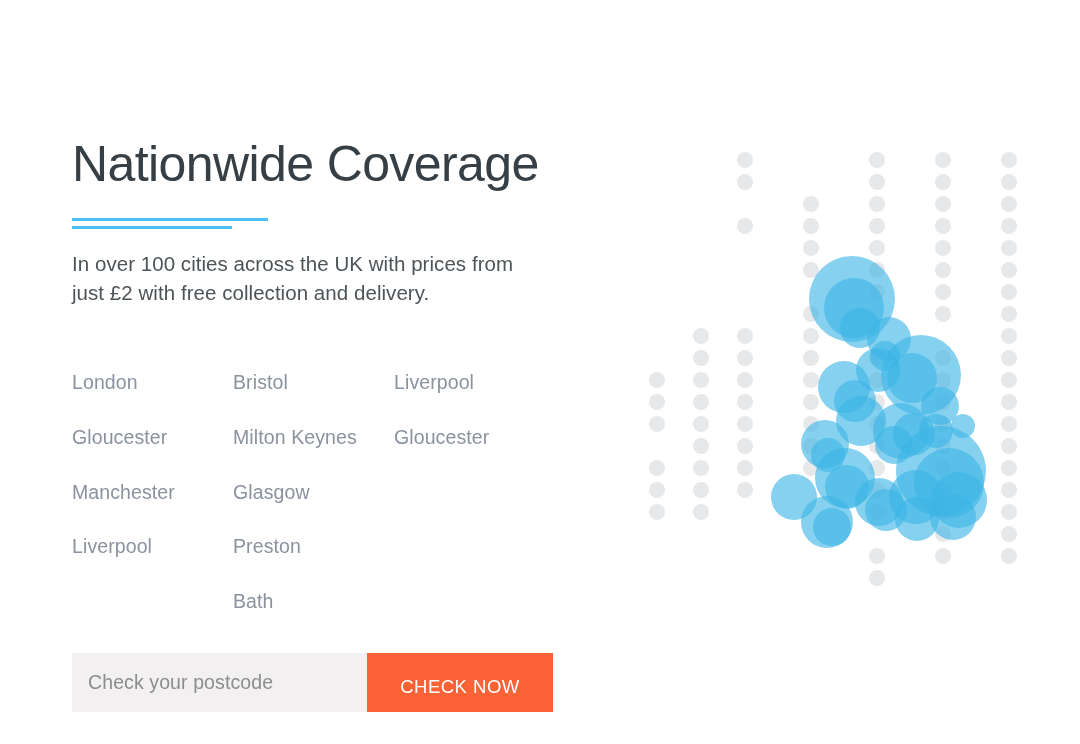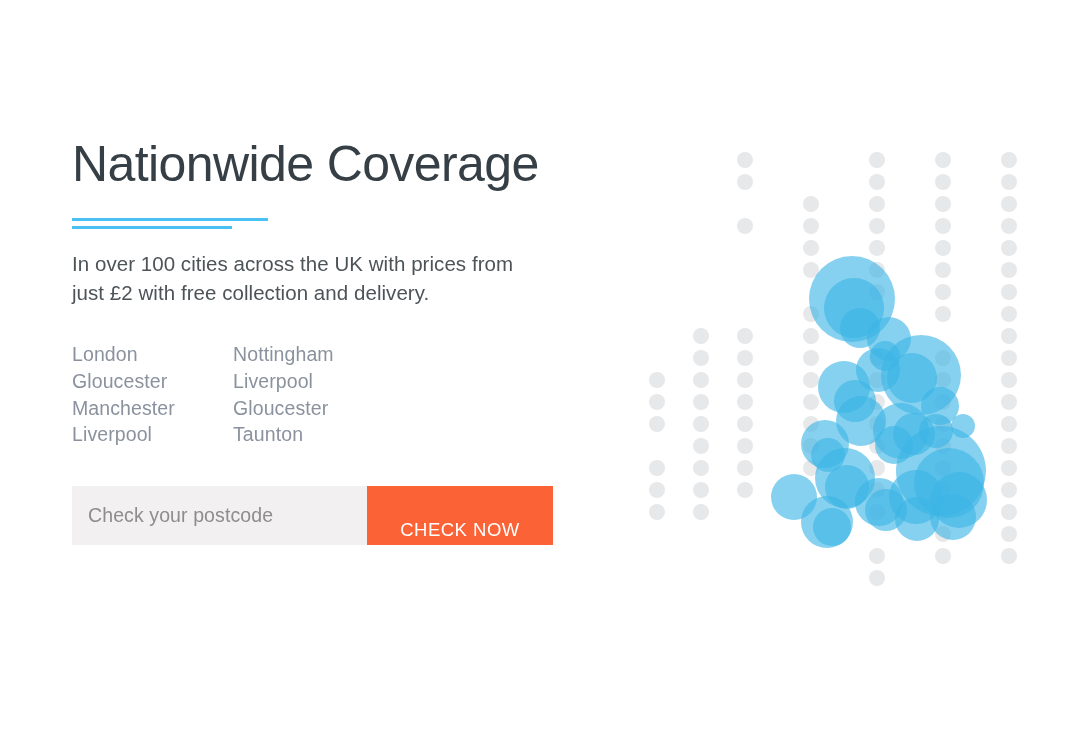--- a/index.html
+++ b/index.html
@@ -69,20 +69,21 @@
     flex: 0 0 161px;
   }
   .city-col:last-child { width: 170px; flex: 0 0 170px; }
   .city-item {
     font-size: 19.5px;
     font-weight: 300;
     line-height: 26.7px;
     color: #8a929e;
     white-space: nowrap;
     letter-spacing: 0.1px;
+    margin-top: 28px;
   }
 
   
   .postcode-form {
     margin-top: 38px;
     display: flex;
     width: 481px;
     height: 59px;
   }
   .postcode-input {
@@ -106,21 +107,21 @@
     outline: none;
     background: #fb6236;
     color: #ffffff;
     font-family: "Liberation Sans", sans-serif;
     font-size: 18.5px;
     font-weight: 400;
     letter-spacing: 0.5px;
     cursor: pointer;
     text-align: center;
     line-height: 59px;
-    padding: 14px;
+    padding: 4px;
   }
 
   
   .map-wrap {
     position: absolute;
     left: 648px;
     top: 142px;
     width: 400px;
     height: 460px;
   }
@@ -146,26 +147,31 @@
 
     <div class="cities">
 
       <div class="city-col">
         <div class="city-item">London</div>
         <div class="city-item">Gloucester</div>
         <div class="city-item">Manchester</div>
         <div class="city-item">Liverpool</div>
       </div>
 
-
       <div class="city-col">
-        <div class="city-item">Nottingham</div>
+        <div class="city-item">Bristol</div>
+        <div class="city-item">Milton Keynes</div>
+        <div class="city-item">Glasgow</div>
+        <div class="city-item">Preston</div>
+        <div class="city-item">Bath</div>
+      </div>
+
+      <div class="city-col">
         <div class="city-item">Liverpool</div>
         <div class="city-item">Gloucester</div>
-        <div class="city-item">Taunton</div>
       </div>
 
     </div>
 
     <div class="postcode-form">
       <input class="postcode-input" type="text" placeholder="Check your postcode" style="">
       <button class="check-button">CHECK NOW</button>
     </div>
 
   </div>

